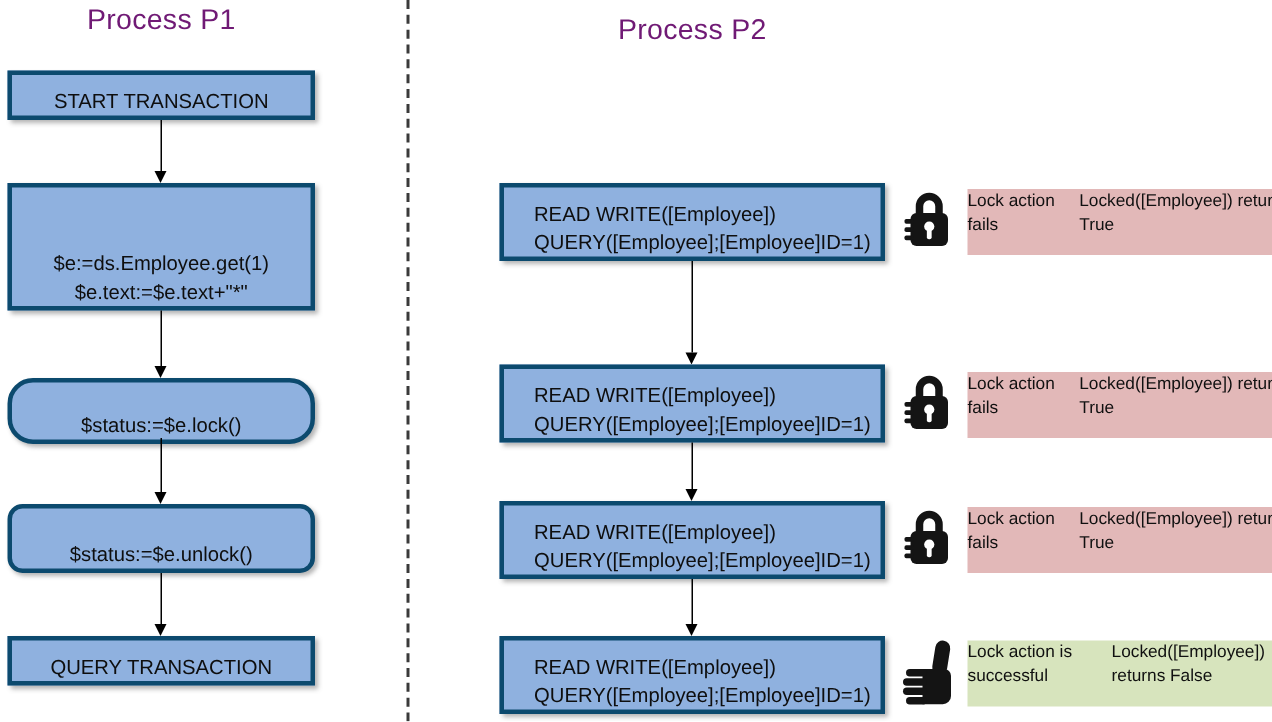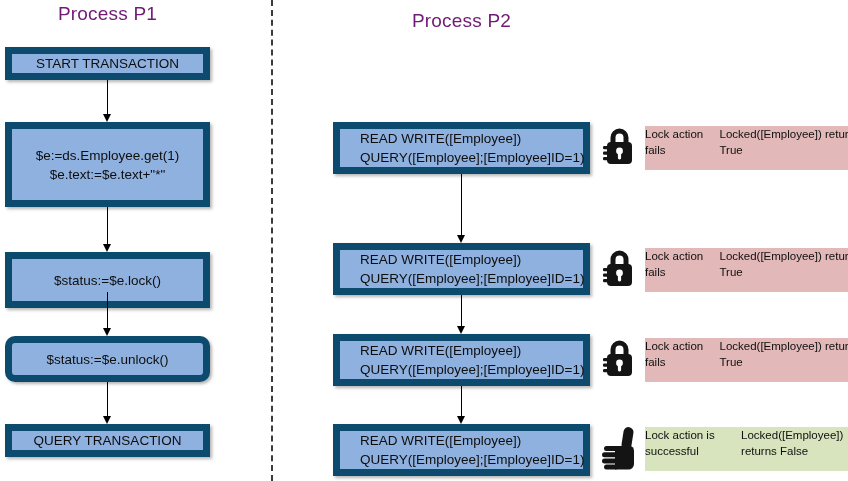--- a/index.html
+++ b/index.html
@@ -9,22 +9,22 @@
   }
   .divider{
     position:absolute;top:0;width:0;height:481px;
     border-left:2px dashed #3a3a3a;
   }
   .proc-title{
     position:absolute;text-align:center;font-size:19px;color:#701a75;
     letter-spacing:.2px;
   }
   .box{
-    position:absolute;background:#8FB1DF;border:7px solid #0c4a6e;
-    box-sizing:border-box;display:flex;flex-direction:column;justify-content:center;
+    position:absolute;background:#8FB1DF;border:3px solid #0c4a6e;
+    box-sizing:border-box;display:flex;flex-direction:column;justify-content:flex-end;
     box-shadow:2px 2px 3px rgba(90,90,90,.45);
     font-size:13.5px;color:#0e0e0e;
   }
   .box.center{align-items:center;text-align:center;}
   .box.left{align-items:flex-start;text-align:left;padding-left:20px;padding-right:4px;}
   .box .line{line-height:19px;white-space:nowrap;}
   .arrow{
     position:absolute;width:0;border-left:1.5px solid #000;
   }
   .arrow::after{
@@ -56,21 +56,21 @@
 
   <div class="arrow" style="left:107px;top:80px;height:34px;"></div>
 
   <div class="box center" style="left:5px;top:122px;width:205px;height:85px;">
     <div class="line">$e:=ds.Employee.get(1)</div>
     <div class="line">$e.text:=$e.text+"*"</div>
   </div>
 
   <div class="arrow" style="left:107px;top:207px;height:37px;"></div>
 
-  <div class="box center" style="left:5px;top:252px;width:205px;height:56px;">
+  <div class="box center" style="left:5px;top:252px;width:205px;height:44px;border-radius:17px;">
     <div class="line">$status:=$e.lock()</div>
   </div>
 
   <div class="arrow" style="left:107px;top:292px;height:36px;"></div>
 
   <div class="box center" style="left:5px;top:336px;width:205px;height:46px;border-radius:10px;">
     <div class="line">$status:=$e.unlock()</div>
   </div>
 
   <div class="arrow" style="left:107px;top:382px;height:34px;"></div>

